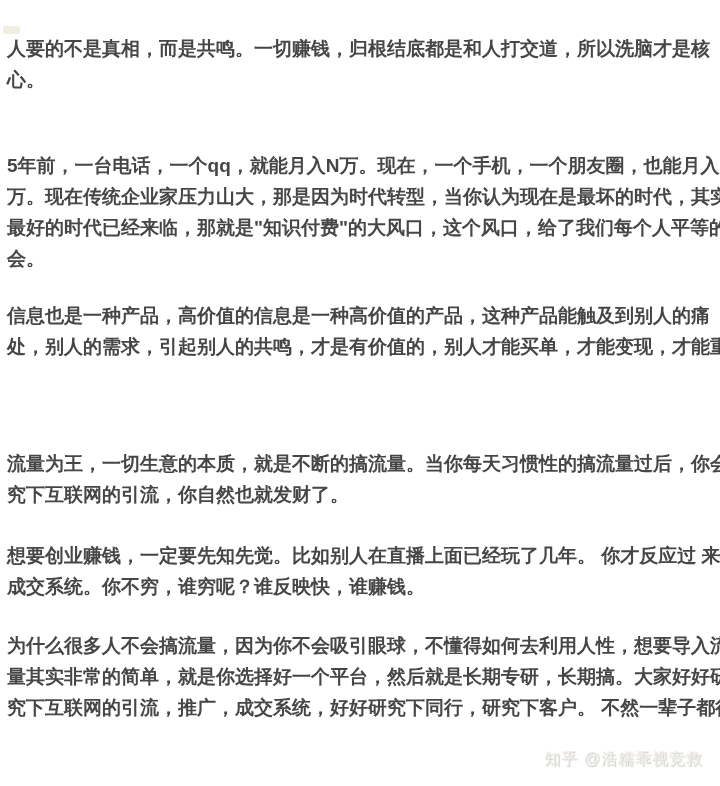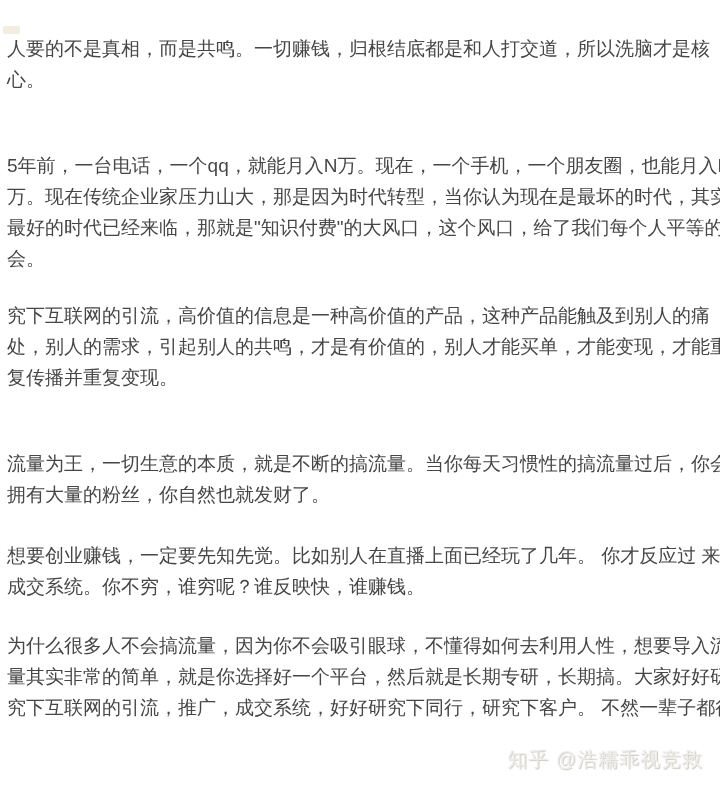--- a/index.html
+++ b/index.html
@@ -17,31 +17,31 @@
   }
   .article { position: absolute; inset: 0; }
   .para {
     position: absolute;
     left: 7px;
     right: 0;
     margin: 0;
     font-size: 19px;
     line-height: 31px;
     color: #464646;
-    font-weight: 400;
+    font-weight: 700;
   }
   .line {
     display: block;
     white-space: nowrap;
   }
   .watermark {
     position: absolute;
     top: 747px;
     right: 17px;
-    font-size: 20px;
+    font-size: 16px;
     line-height: 24px;
     color: #efede9;
     text-shadow: 1px 1px 1px #ccc9c3, -1px -1px 1px #ffffff;
     letter-spacing: 1px;
     white-space: nowrap;
     text-align: right;
   }
   .smudge {
     position: absolute;
     left: 3px;
@@ -68,28 +68,27 @@
     </p>
 
     <p class="para" style="top:150px">
       <span class="line">5年前，一台电话，一个qq，就能月入N万。现在，一个手机，一个朋友圈，也能月入N</span>
       <span class="line">万。现在传统企业家压力山大，那是因为时代转型，当你认为现在是最坏的时代，其实</span>
       <span class="line">最好的时代已经来临，那就是"知识付费"的大风口，这个风口，给了我们每个人平等的机</span>
       <span class="line">会。</span>
     </p>
 
     <p class="para" style="top:300px">
-      <span class="line">究下互联网的引流，高价值的信息是一种高价值的产品，这种产品能触及到别人的痛</span>
+      <span class="line">信息也是一种产品，高价值的信息是一种高价值的产品，这种产品能触及到别人的痛</span>
       <span class="line">处，别人的需求，引起别人的共鸣，才是有价值的，别人才能买单，才能变现，才能重</span>
-      <span class="line">复传播并重复变现。</span>
     </p>
 
     <p class="para" style="top:448px">
       <span class="line">流量为王，一切生意的本质，就是不断的搞流量。当你每天习惯性的搞流量过后，你会</span>
-      <span class="line">拥有大量的粉丝，你自然也就发财了。</span>
+      <span class="line">究下互联网的引流，你自然也就发财了。</span>
     </p>
 
     <p class="para" style="top:540px">
       <span class="line">想要创业赚钱，一定要先知先觉。比如别人在直播上面已经玩了几年。 你才反应过 来应</span>
       <span class="line">成交系统。你不穷，谁穷呢？谁反映快，谁赚钱。</span>
     </p>
 
     <p class="para" style="top:630px">
       <span class="line">为什么很多人不会搞流量，因为你不会吸引眼球，不懂得如何去利用人性，想要导入流</span>
       <span class="line">量其实非常的简单，就是你选择好一个平台，然后就是长期专研，长期搞。大家好好研</span>

